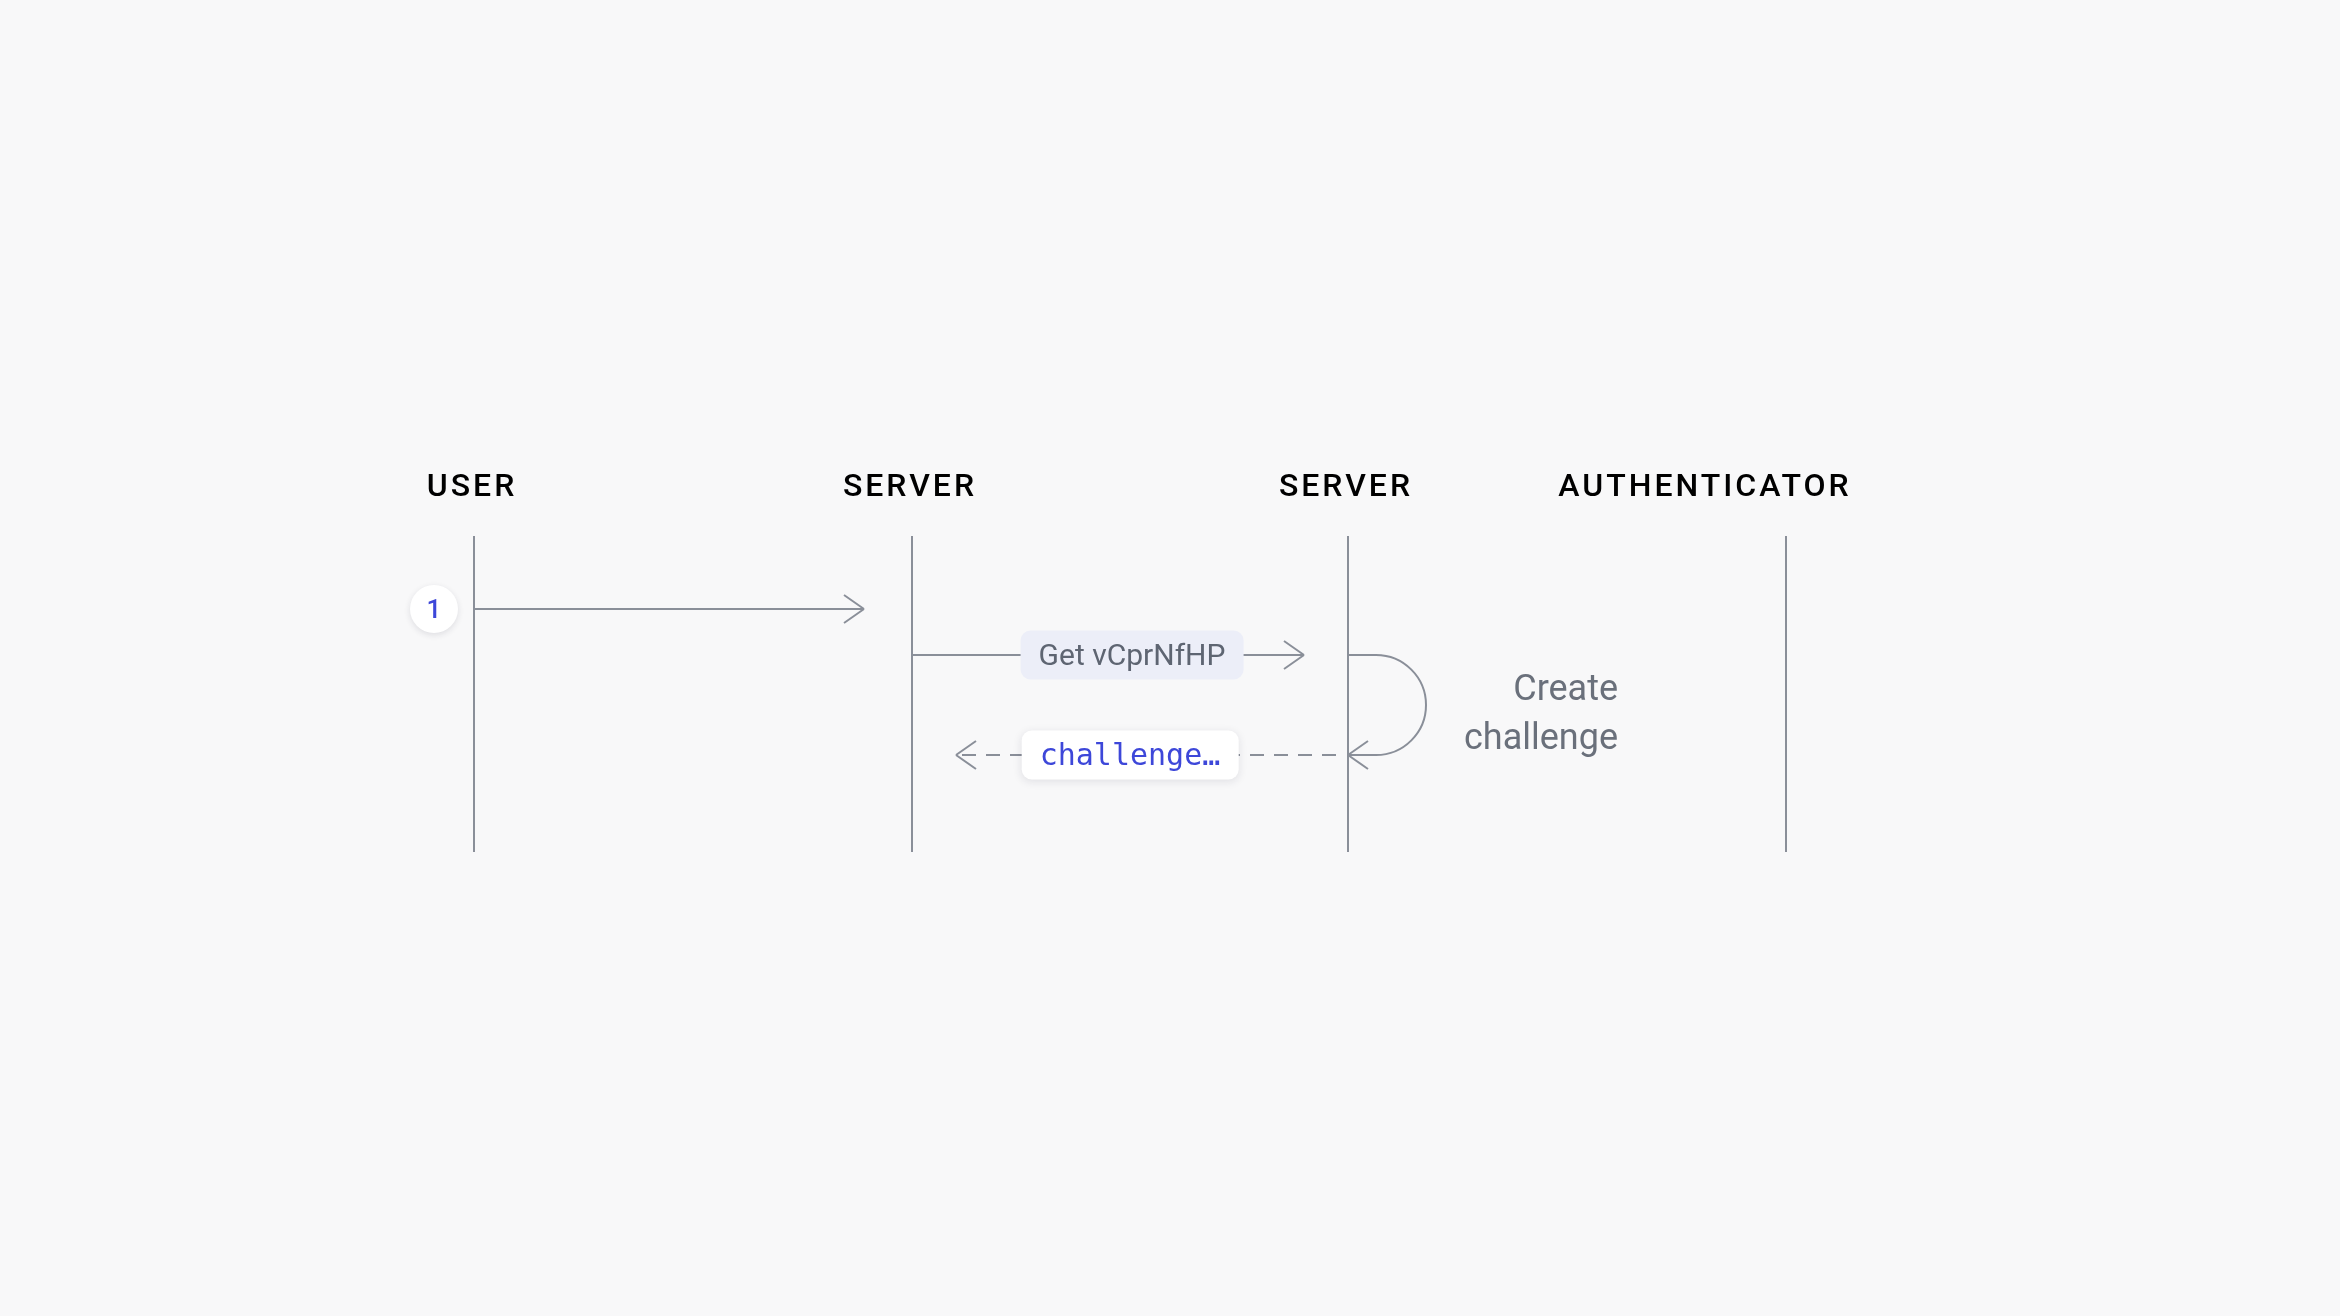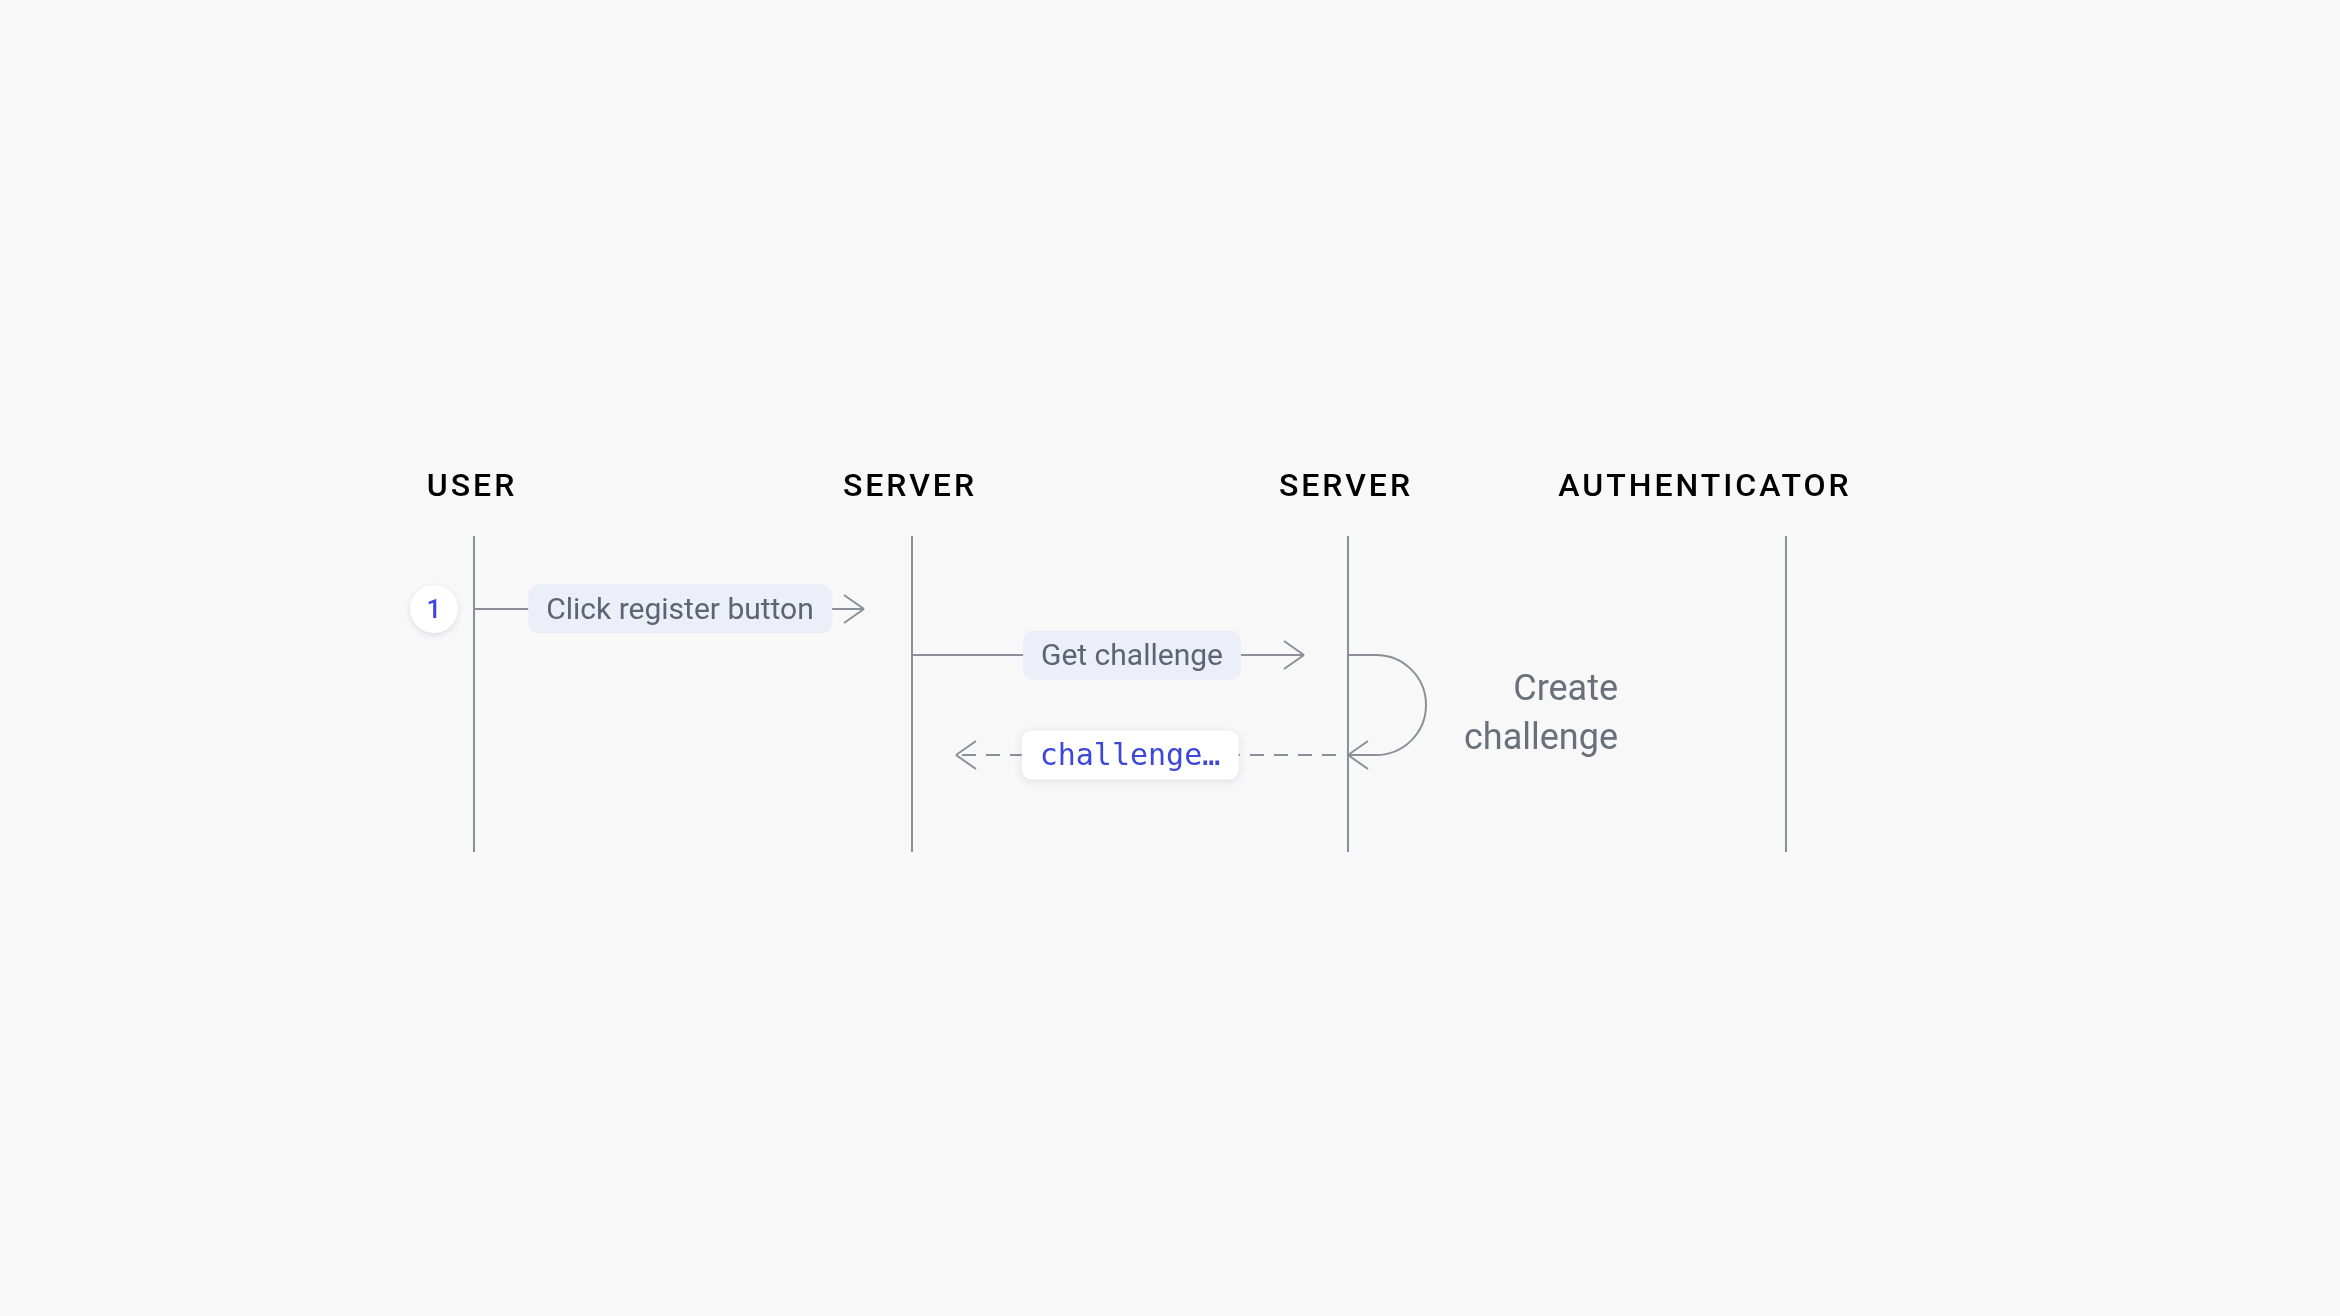--- a/index.html
+++ b/index.html
@@ -111,20 +111,19 @@
 
      Client (dashed, vCprNfHP…) --&gt;
     <line class="stroke dash" x1="1336" y1="755" x2="956" y2="755"></line>
     <path class="stroke" d="M956 755 l20 -14 M956 755 l20 14"></path>
   </svg>
 
   <div class="step-badge" style="left:434px; top:609px">
     <span>1</span>
   </div>
 
-  <div class="pill" style="left:680px; top:609px">Click register button</div>
-  <div class="pill" style="left:1132px; top:655px">Get challenge</div>
+  <div class="pill" style="left:1132px; top:655px">Get vCprNfHP</div>
   <div class="pill code" style="left:1130px; top:755px">challenge…</div>
 
   <div class="note" style="left:1464px; top:664px">Create
 challenge</div>
 
 </div>
 
 </body></html>

